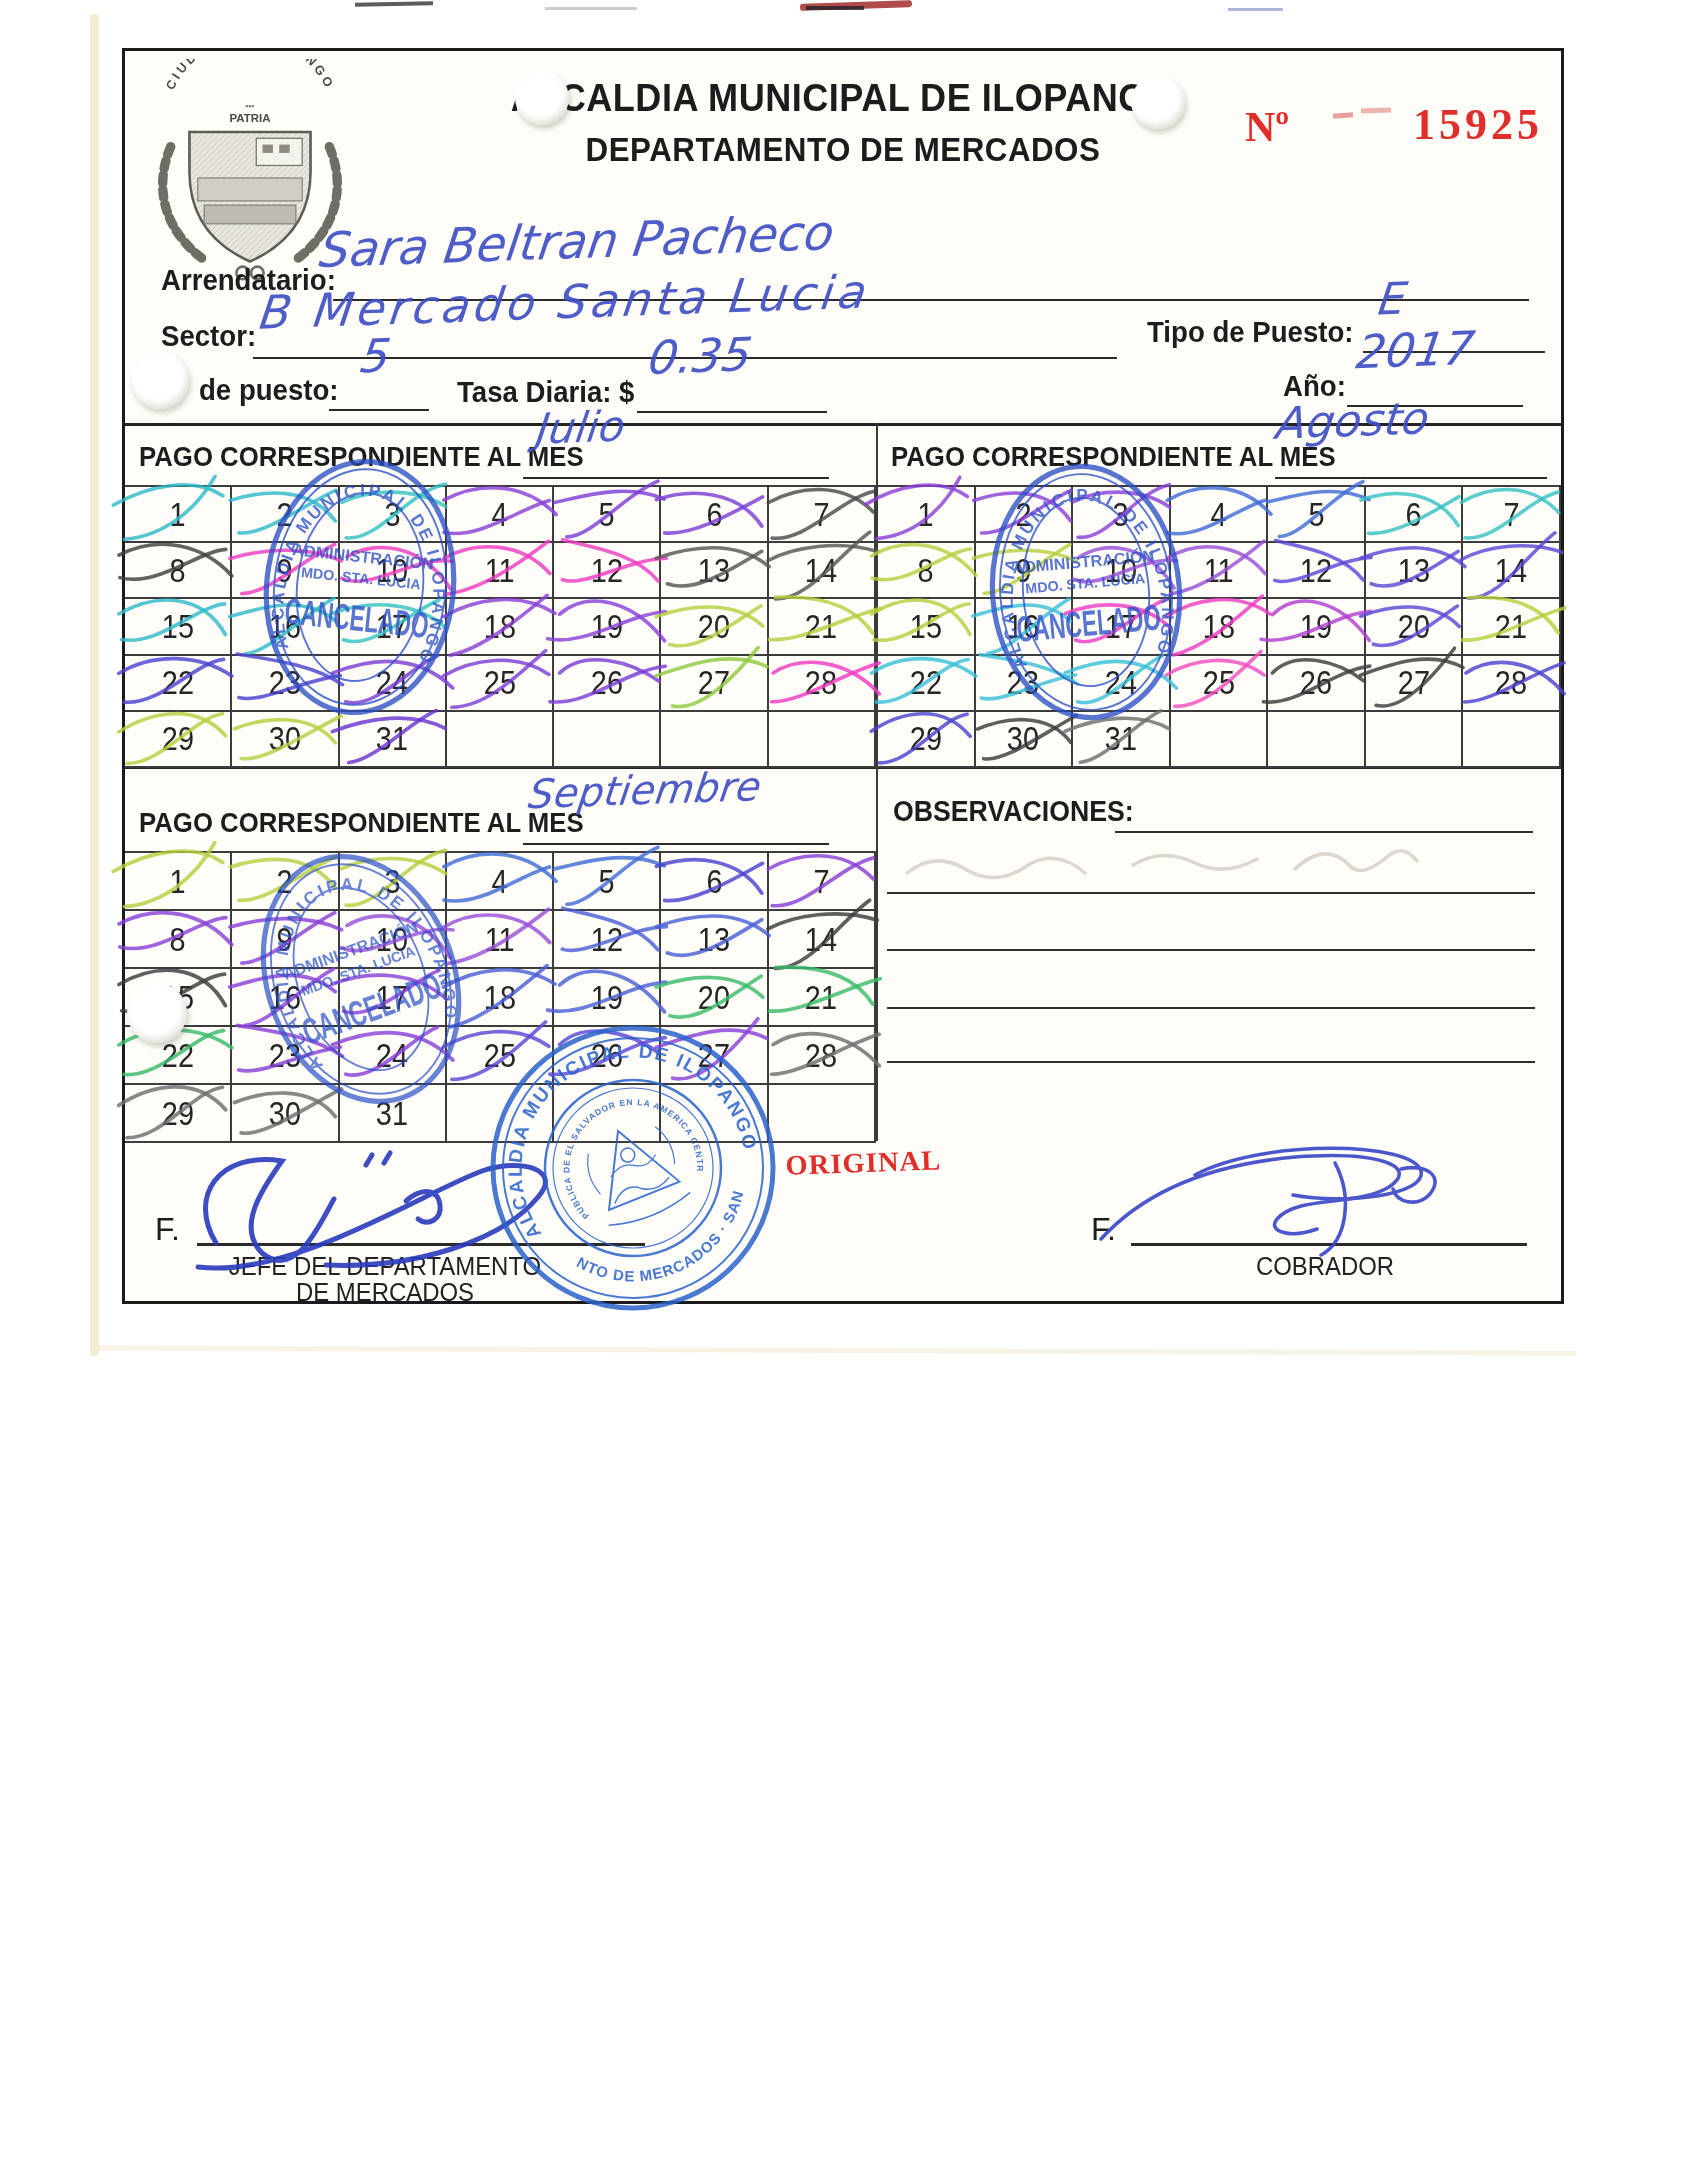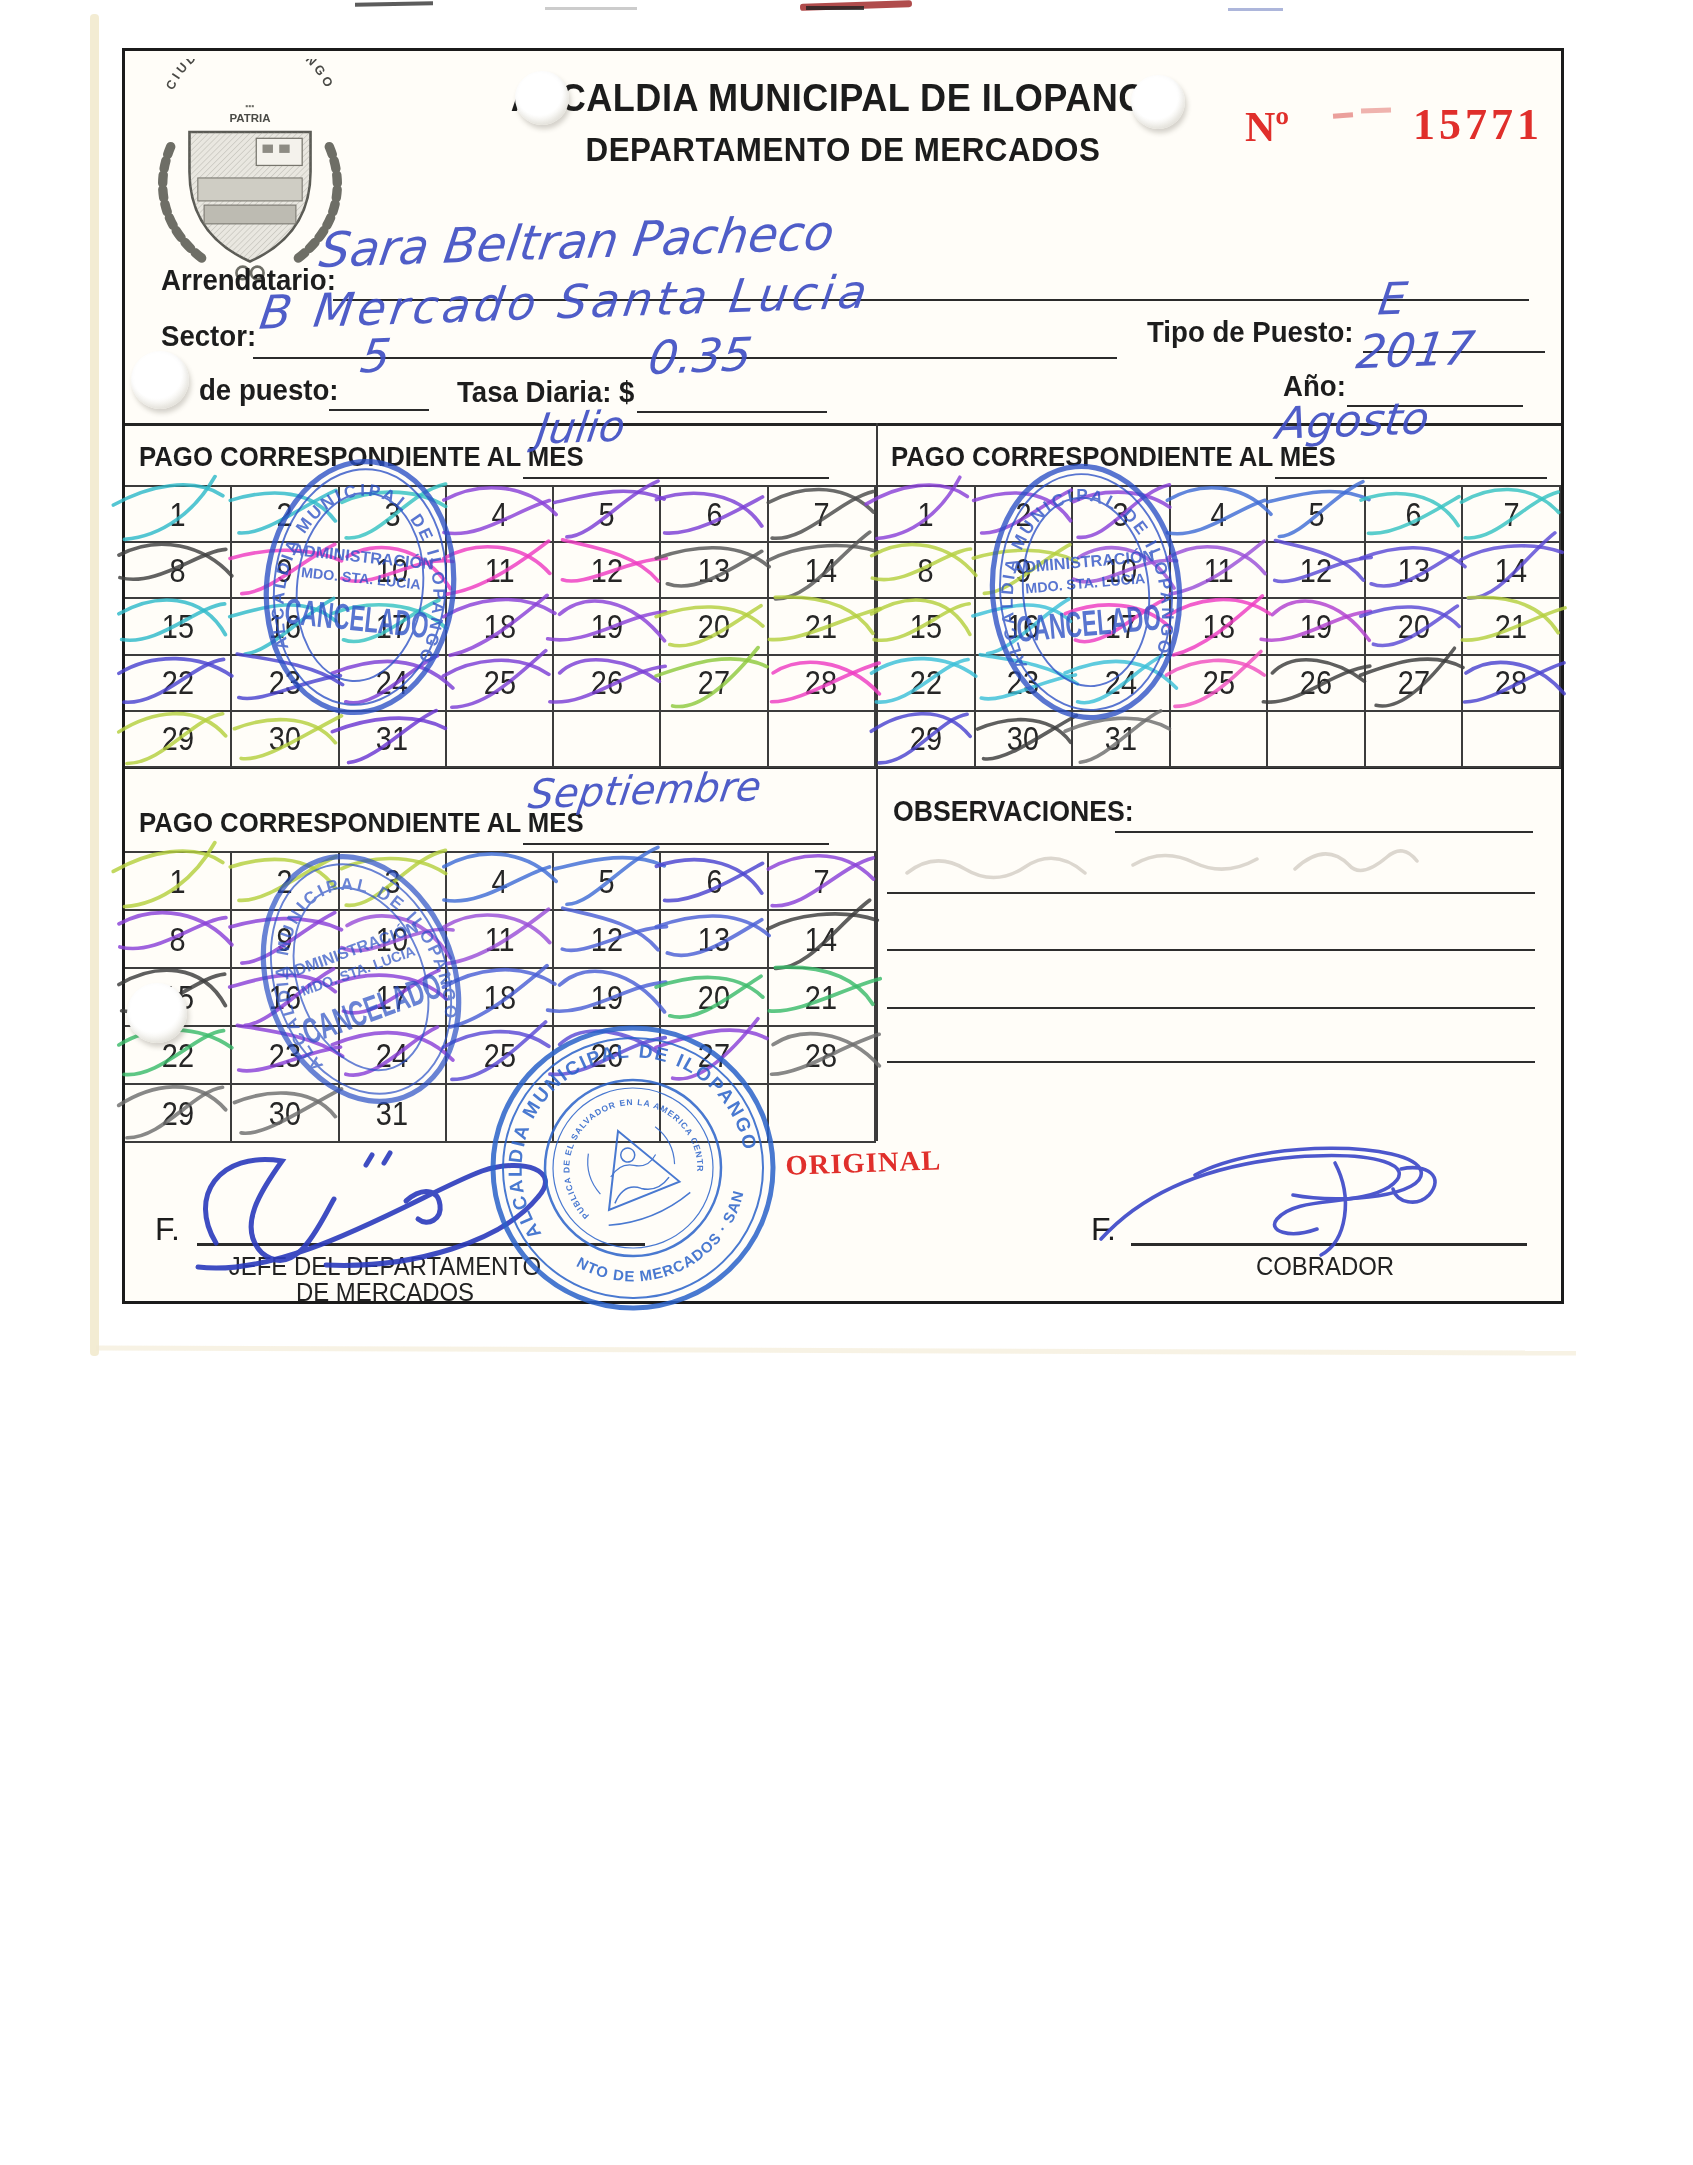--- a/index.html
+++ b/index.html
@@ -88,21 +88,21 @@
       <circle cx="-7" cy="95" r="6" fill="none" stroke="#6e6e66" stroke-width="2.5"></circle>
       <circle cx="7" cy="95" r="6" fill="none" stroke="#6e6e66" stroke-width="2.5"></circle>
     </svg>
 
     <div class="t1">ALCALDIA MUNICIPAL DE ILOPANGO</div>
     <div class="t2">DEPARTAMENTO DE MERCADOS</div>
 
     <div class="no-label">Nº</div>
     <div class="red-dash" style="left:1208px;top:62px;width:20px;height:5px;opacity:.5;transform:rotate(-4deg);"></div>
     <div class="red-dash" style="left:1236px;top:57px;width:30px;height:5px;opacity:.4;transform:rotate(-2deg);"></div>
-    <div class="no-value">15771</div>
+    <div class="no-value">15925</div>
 
     <div class="label" style="left:36px;top:212px;font-size:30px;">Arrendatario:</div>
     <div class="uline" style="left:208px;top:248px;width:1196px;"></div>
     <div class="hw" style="left:195px;top:162px;font-size:48px;">Sara Beltran Pacheco</div>
 
     <div class="label" style="left:36px;top:268px;font-size:30px;">Sector:</div>
     <div class="uline" style="left:128px;top:306px;width:864px;"></div>
     <div class="hw" style="left:135px;top:224px;font-size:46px;letter-spacing:4px;">B Mercado Santa Lucia</div>
 
     <div class="label" style="left:1022px;top:264px;font-size:30px;">Tipo de Puesto:</div>

